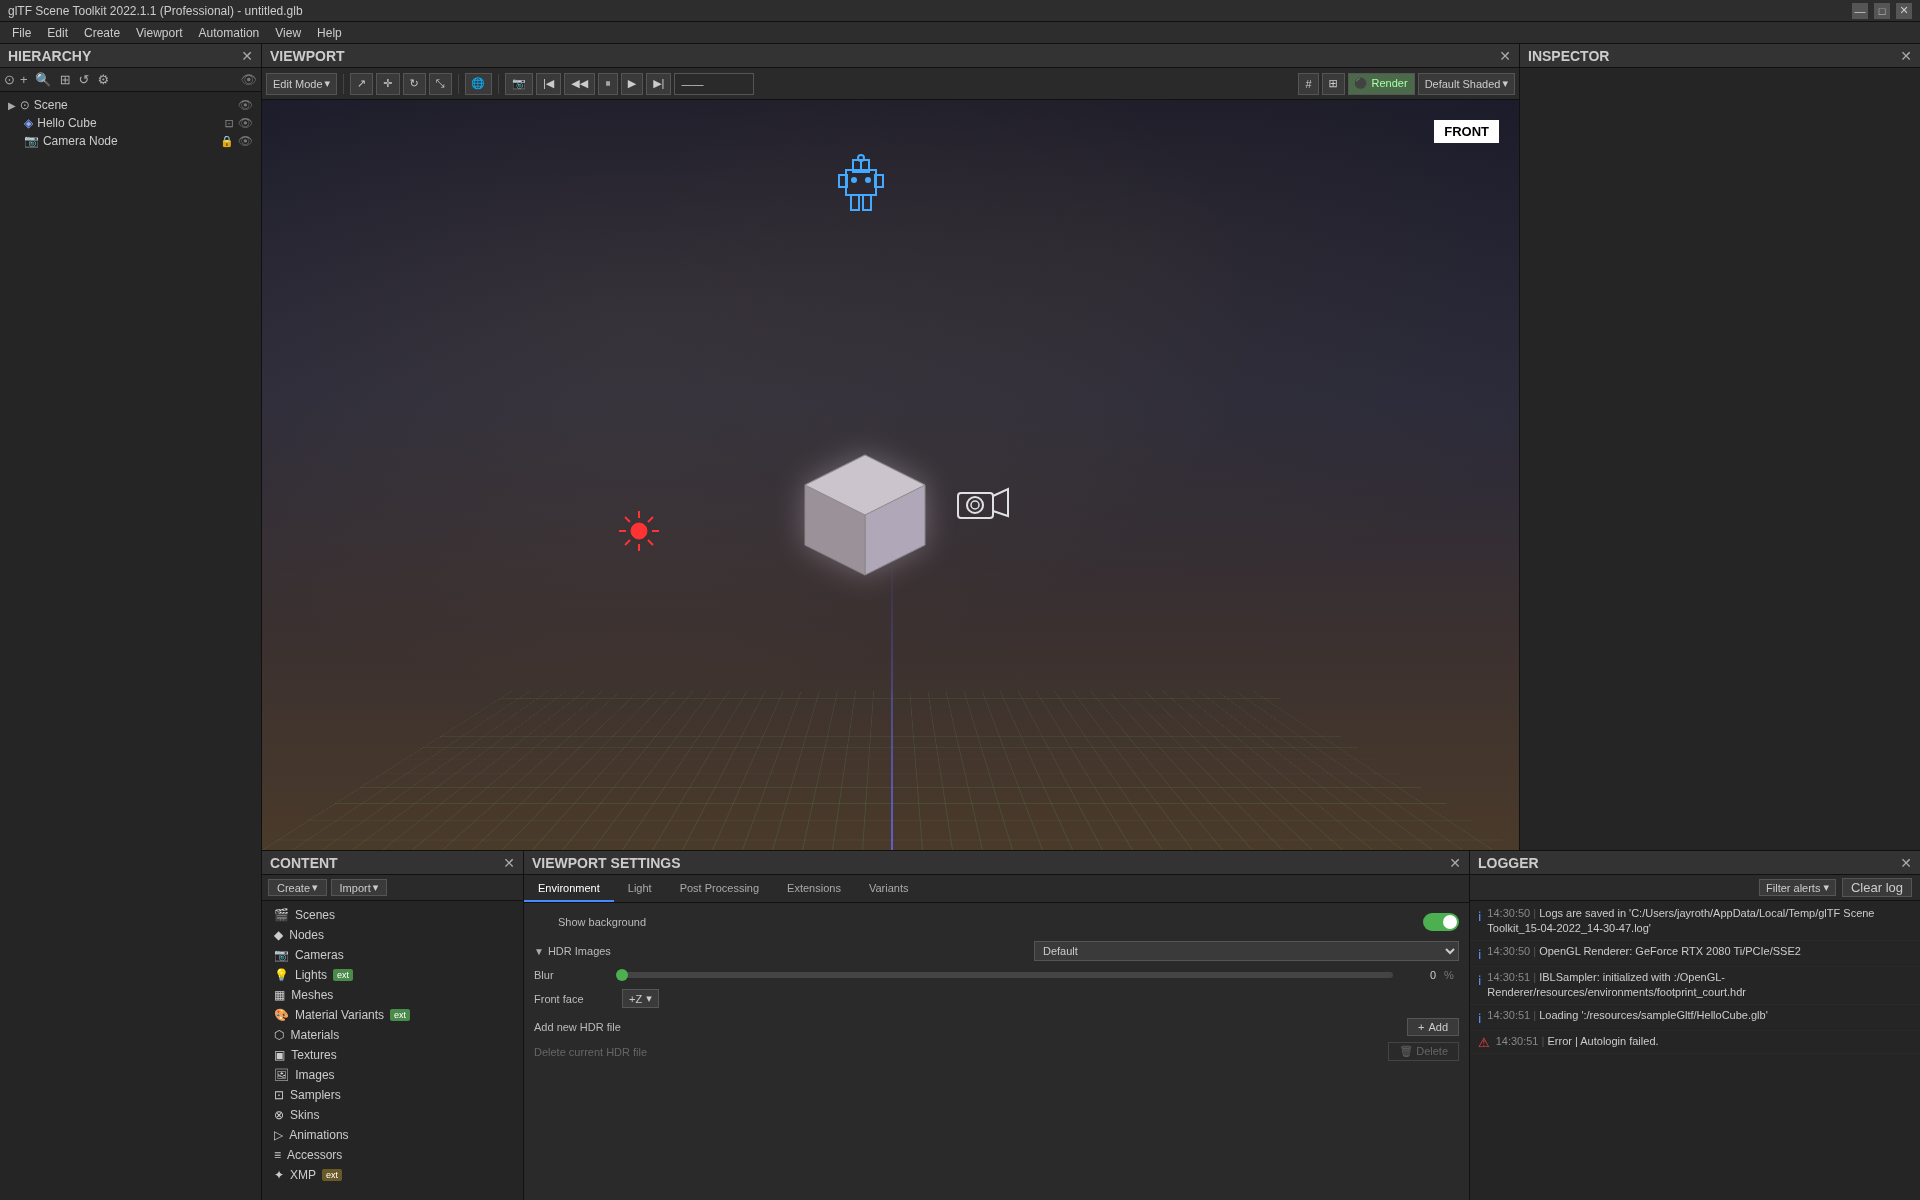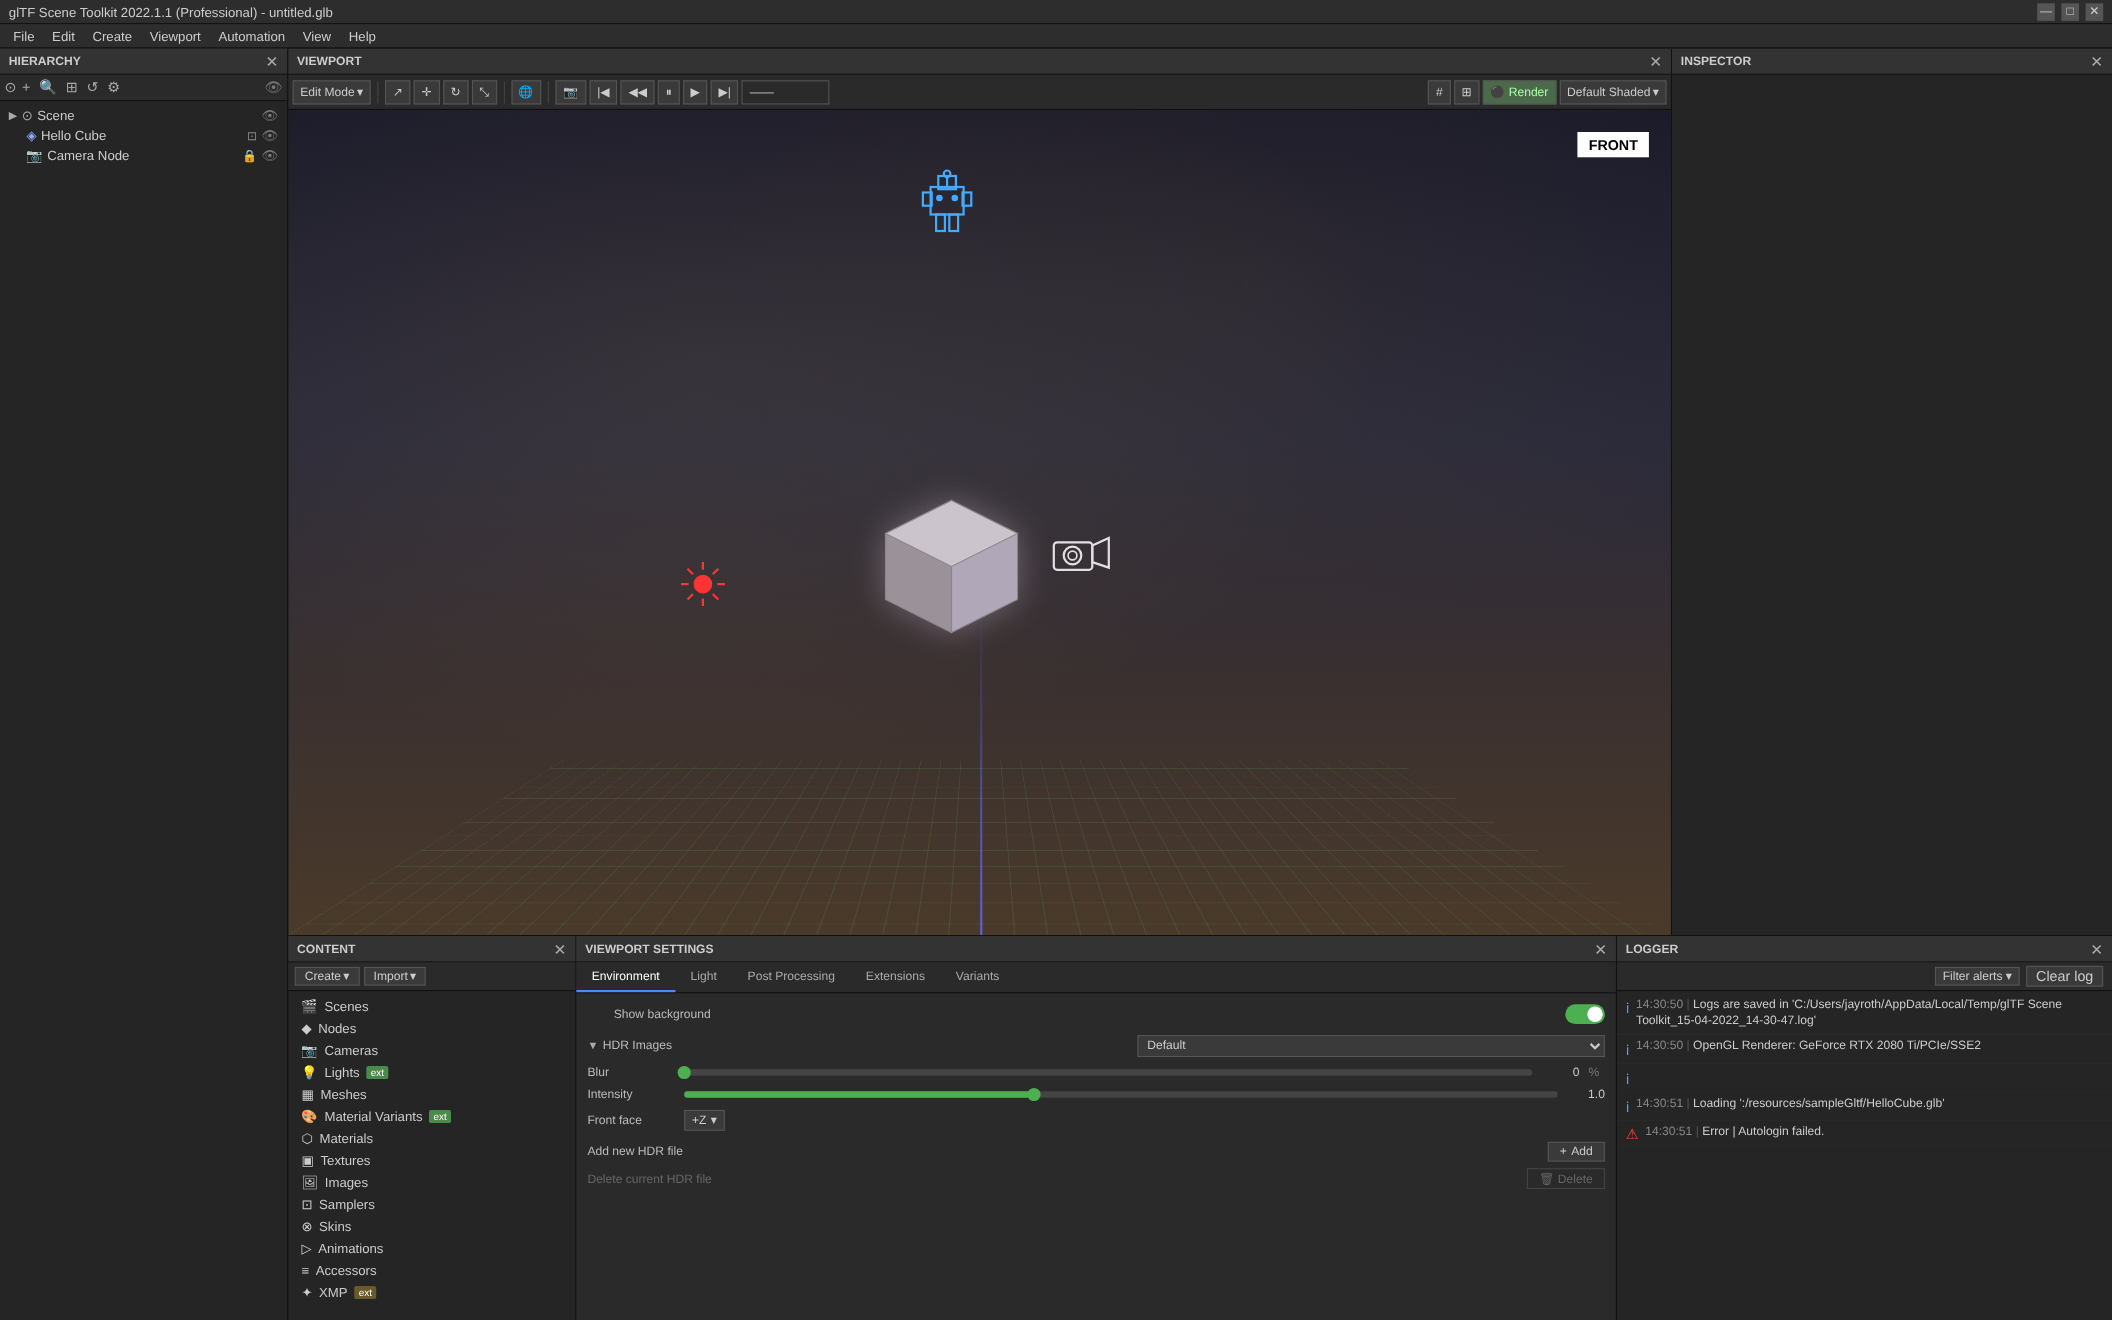--- a/index.html
+++ b/index.html
@@ -72,21 +72,21 @@
     }
     .panel-header {
       background: #333;
       padding: 4px 8px;
       display: flex;
       align-items: center;
       justify-content: space-between;
       border-bottom: 1px solid #111;
       height: 24px;
     }
-    .panel-title { color: #ccc; font-size: 11px; font-weight: bold; text-transform: uppercase; }
+    .panel-title { color: #ccc; font-size: 14px; font-weight: bold; text-transform: uppercase; }
     .panel-close {
       cursor: pointer; color: #aaa; font-size: 14px;
       background: none; border: none;
     }
     .panel-toolbar {
       display: flex;
       align-items: center;
       padding: 2px 4px;
       background: #2a2a2a;
       border-bottom: 1px solid #111;
@@ -758,28 +758,20 @@
             <div class="slider-row">
               <span class="slider-label">Blur</span>
               <div class="slider-track">
                 <div class="slider-fill" style="width:0%;"></div>
                 <div class="slider-thumb" style="left:0%;"></div>
               </div>
               <span class="slider-value">0</span>
               <span class="slider-unit">%</span>
             </div>
 
-            <div class="slider-row">
-              <span class="slider-label">Intensity</span>
-              <div class="slider-track">
-                <div class="slider-fill" style="width:40%;"></div>
-                <div class="slider-thumb" style="left:40%;"></div>
-              </div>
-              <span class="slider-value">1.0</span>
-            </div>
 
             <div class="front-select">
               <span class="front-label-text">Front face</span>
               <div class="front-dropdown">
                 <span>+Z</span>
                 <span>▾</span>
               </div>
             </div>
           </div>
 
@@ -828,20 +820,25 @@
             <span class="log-icon log-info">ℹ</span>
             <span class="log-text">
               <span class="log-time">14:30:50</span>
               <span class="log-divider"> | </span>
               <span>OpenGL Renderer: GeForce RTX 2080 Ti/PCIe/SSE2</span>
             </span>
           </div>
 
           <div class="log-entry">
             <span class="log-icon log-info">ℹ</span>
+            <span class="log-text">
+              <span class="log-time">14:30:51</span>
+              <span class="log-divider"> | </span>
+              <span>IBLSampler: initialized with :/OpenGL-Renderer/resources/environments/footprint_court.hdr</span>
+            </span>
           </div>
 
           <div class="log-entry">
             <span class="log-icon log-info">ℹ</span>
             <span class="log-text">
               <span class="log-time">14:30:51</span>
               <span class="log-divider"> | </span>
               <span>Loading ':/resources/sampleGltf/HelloCube.glb'</span>
             </span>
           </div>

